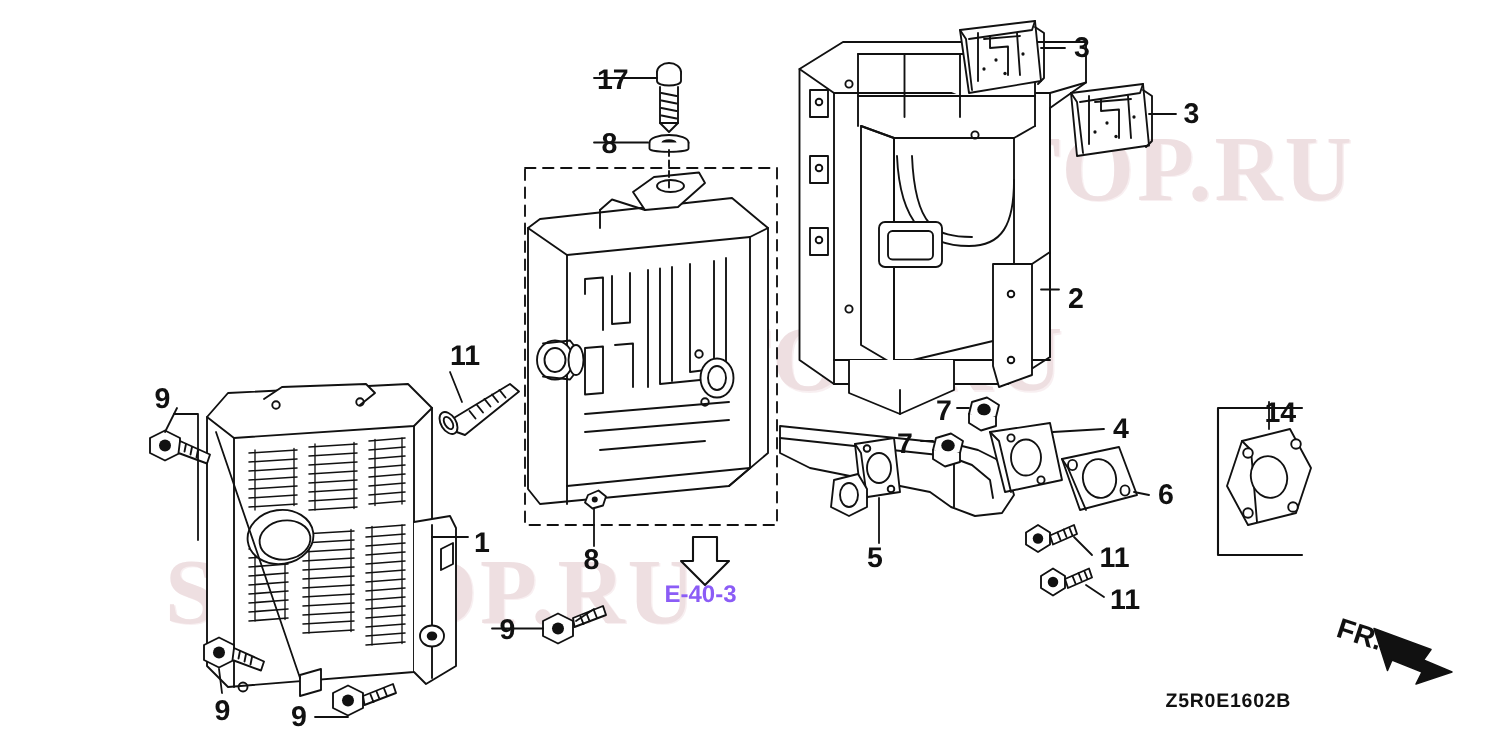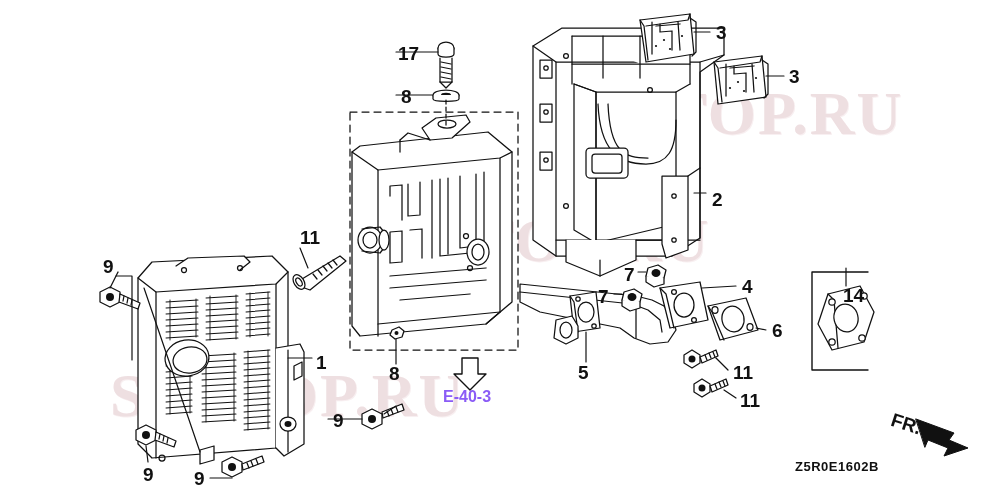--- a/index.html
+++ b/index.html
@@ -8,21 +8,21 @@
   #art{position:absolute;left:0;top:0;}
   .wm{position:absolute;font-family:"Liberation Serif",serif;font-weight:700;
       color:#e8d3d6;opacity:.72;letter-spacing:2px;white-space:nowrap;
       text-shadow:1px 1px 0 #f6eaec;pointer-events:none;user-select:none;}
   #wm1{left:548px;top:78px;font-size:62px;}
   #wm2{left:355px;top:205px;font-size:62px;}
   #wm3{left:110px;top:360px;font-size:62px;}
   .lbl{position:absolute;font-family:"Liberation Sans",sans-serif;font-weight:700;
        color:#111;white-space:nowrap;}
   .n{font-size:19px;}
-  .code{position:absolute;left:795px;top:459px;font-size:13px;font-weight:700;
+  .code{position:absolute;left:777px;top:459px;font-size:13px;font-weight:700;
         letter-spacing:.5px;color:#111;font-family:"Liberation Sans",sans-serif;}
   .e40{position:absolute;left:443px;top:388px;font-size:16px;font-weight:700;color:#8b5cf6;}
   .fr{position:absolute;left:895px;top:409px;font-size:19px;font-weight:700;
       color:#111;transform:rotate(18deg);transform-origin:left top;}
 </style>
 </head>
 <body>
 
 <div id="stage">
 
@@ -350,19 +350,19 @@
   <div class="lbl n" style="left:401px;top:86px;">8</div>
   <div class="lbl n" style="left:103px;top:256px;">9</div>
   <div class="lbl n" style="left:333px;top:410px;">9</div>
   <div class="lbl n" style="left:143px;top:464px;">9</div>
   <div class="lbl n" style="left:194px;top:468px;">9</div>
   <div class="lbl n" style="left:398px;top:43px;">17</div>
   <div class="lbl n" style="left:733px;top:362px;">11</div>
   <div class="lbl n" style="left:740px;top:390px;">11</div>
   <div class="lbl n" style="left:300px;top:227px;">11</div>
   <div class="lbl n" style="left:389px;top:363px;">8</div>
-  <div class="lbl n" style="left:843px;top:265px;margin-top:20px;">14</div>
+  <div class="lbl n" style="left:843px;top:265px;">14</div>
 
   <div class="e40">E-40-3</div>
   <div class="fr">FR.</div>
   <div class="code">Z5R0E1602B</div>
 
 </div>
 
 </body></html>

